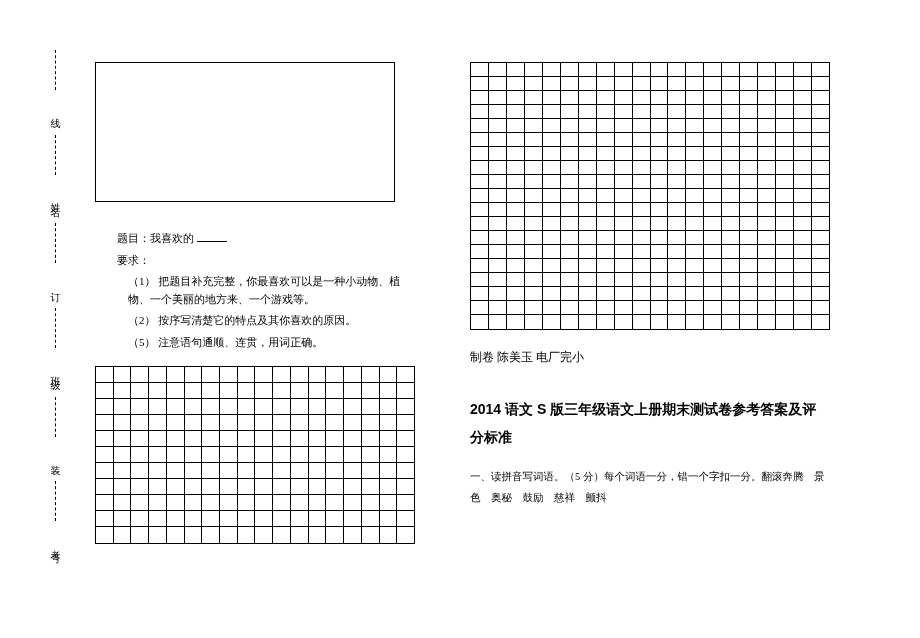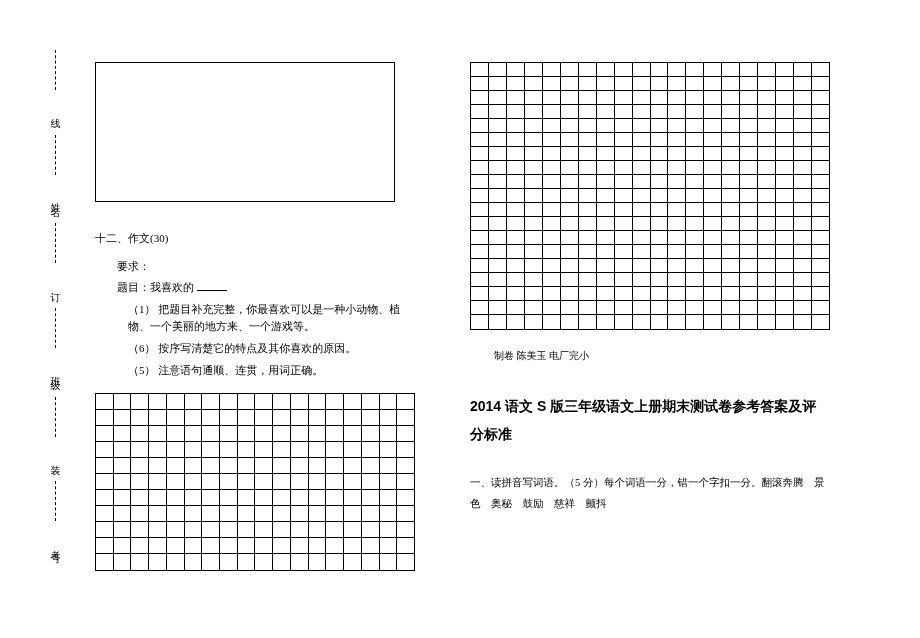--- a/index.html
+++ b/index.html
@@ -81,30 +81,29 @@
     .grid-cell {
       flex: 1;
       border-right: 1px solid #000;
     }
     .grid-cell:last-child { border-right: none; }
     .left-grid { width: 320px; margin-top: 14px; }
     .left-grid .grid-row { height: 16px; }
     .right-grid { width: 360px; }
     .right-grid .grid-row { height: 14px; }
     .credit {
-      font-size: 10px;
+      font-size: 12px;
       margin-top: 18px;
       margin-bottom: 28px;
-      margin-left: 24px;
     }
     .answer-title {
       font-size: 14px;
       font-weight: bold;
       line-height: 2;
-      margin-bottom: 24px;
+      margin-bottom: 15px;
       font-family: "SimHei", "黑体", sans-serif;
     }
     .answer-body {
       font-size: 10.5px;
       line-height: 2;
     }
   </style>
 </head>
 <body>
 
@@ -119,29 +118,28 @@
   <span class="vert-divider"></span>
   <span class="vert-label">姓名</span>
   <span class="vert-divider"></span>
   <span class="vert-label">线</span>
   <span class="vert-divider"></span>
 </div>
 
 <div class="left-col">
   <div class="big-box"></div>
 
-  <p class="section-heading">十二、作文(30)</p>
-
-  <p class="indent">要求：</p>
+
   <p class="indent">
     <span>题目：我喜欢的</span>
     <span class="blank"></span>
   </p>
+  <p class="indent">要求：</p>
   <p class="indent2">（1） 把题目补充完整，你最喜欢可以是一种小动物、植物、一个美丽的地方来、一个游戏等。</p>
-  <p class="indent2">（6） 按序写清楚它的特点及其你喜欢的原因。</p>
+  <p class="indent2">（2） 按序写清楚它的特点及其你喜欢的原因。</p>
   <p class="indent2">（5） 注意语句通顺、连贯，用词正确。</p>
 
   <div class="grid left-grid" id="left-grid">
       <div class="grid-row">
         <div class="grid-cell"></div>
         <div class="grid-cell"></div>
         <div class="grid-cell"></div>
         <div class="grid-cell"></div>
         <div class="grid-cell"></div>
         <div class="grid-cell"></div>

